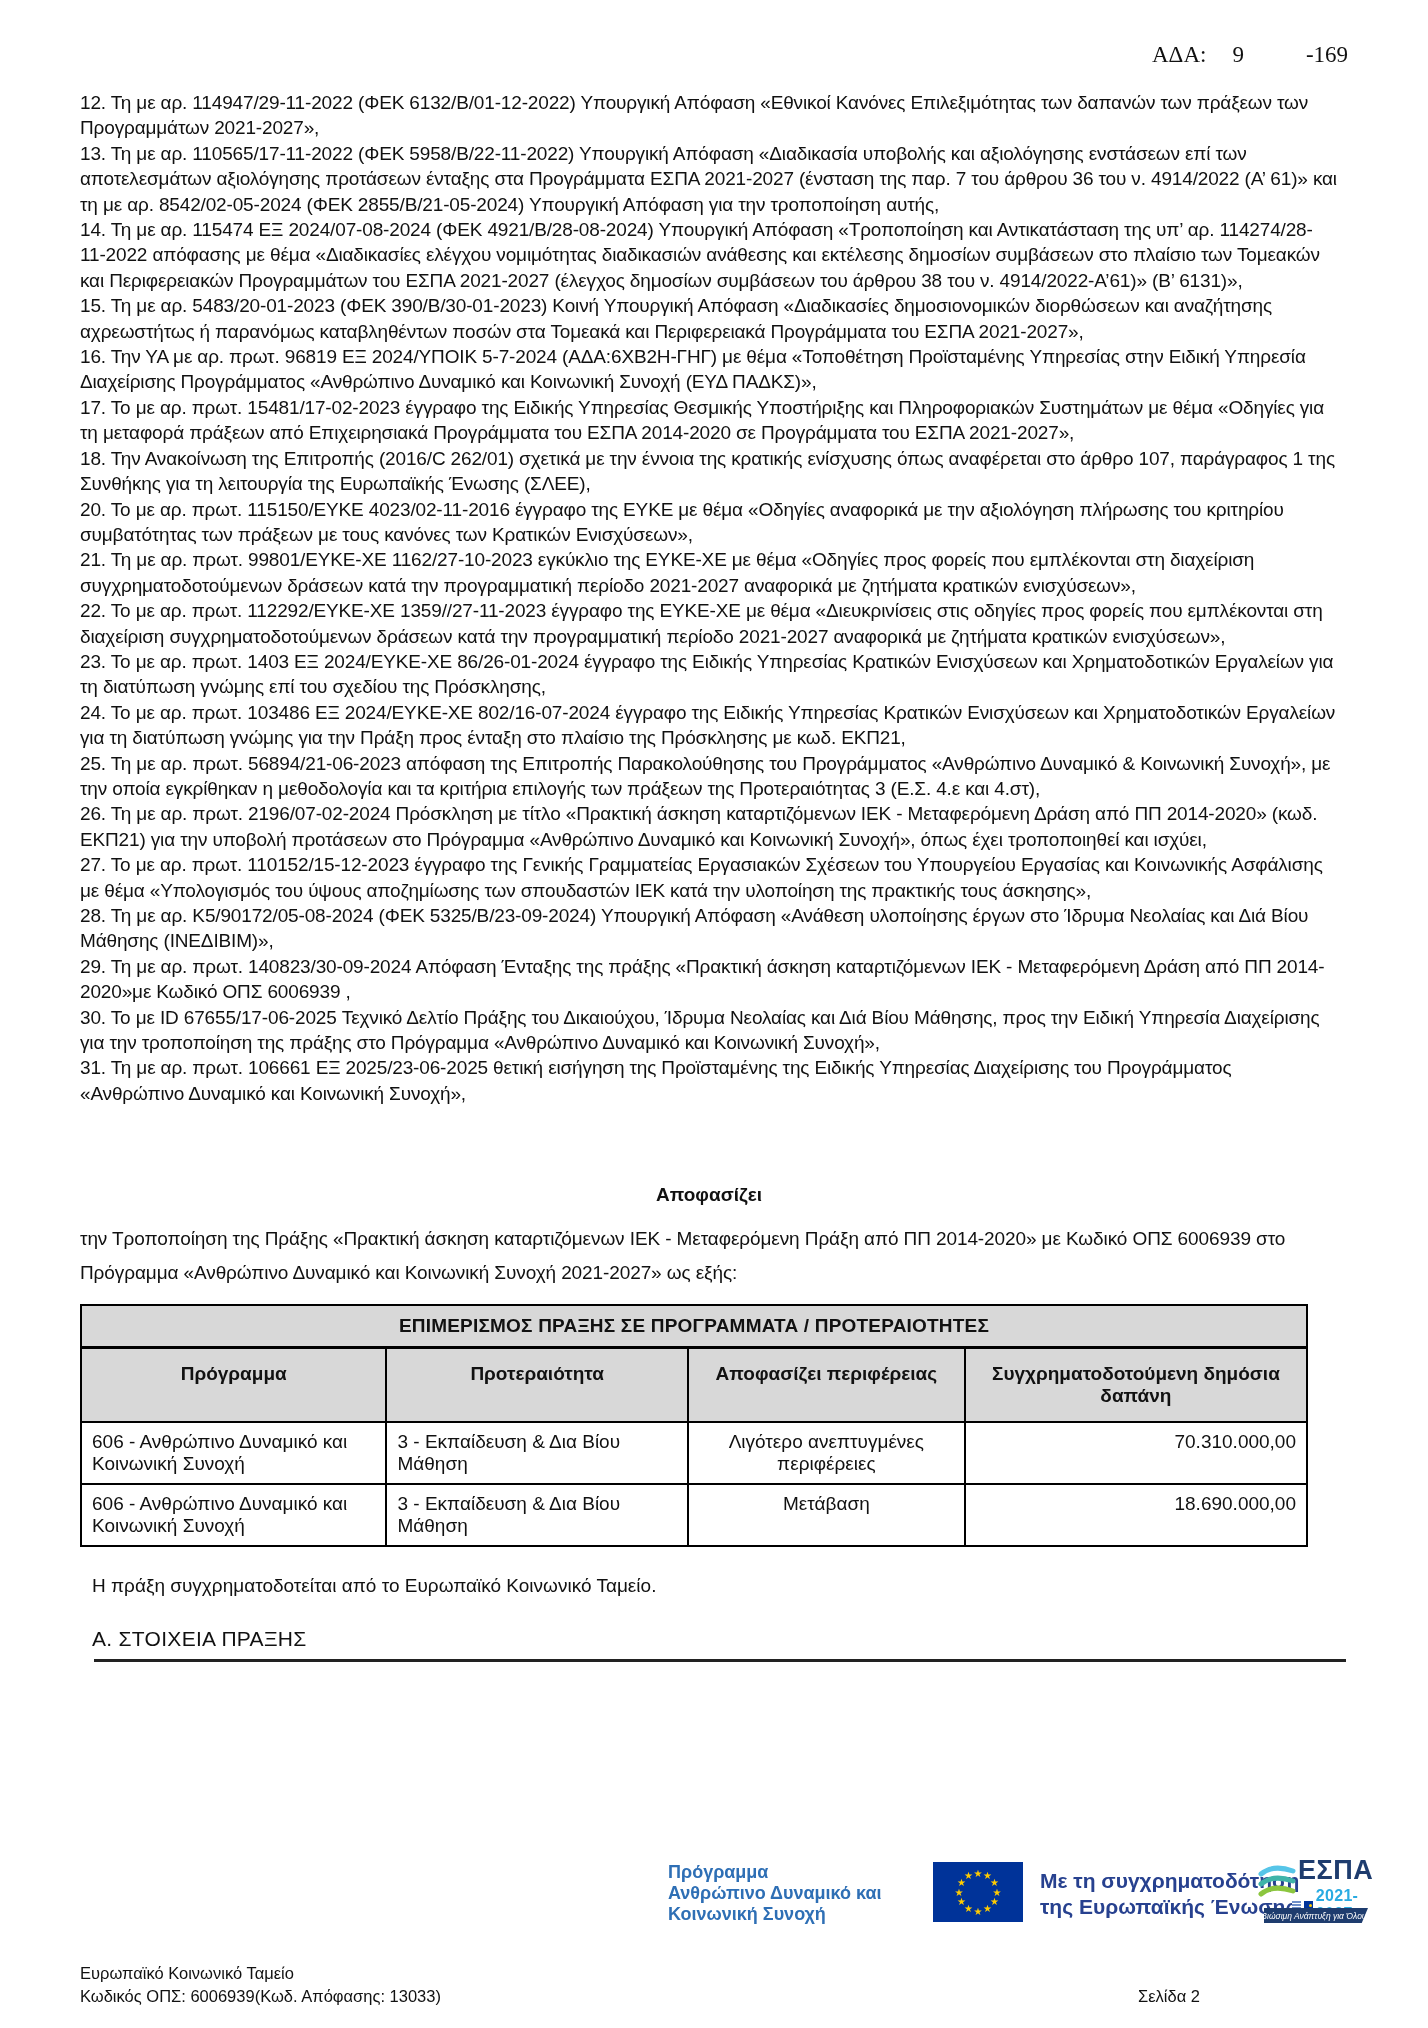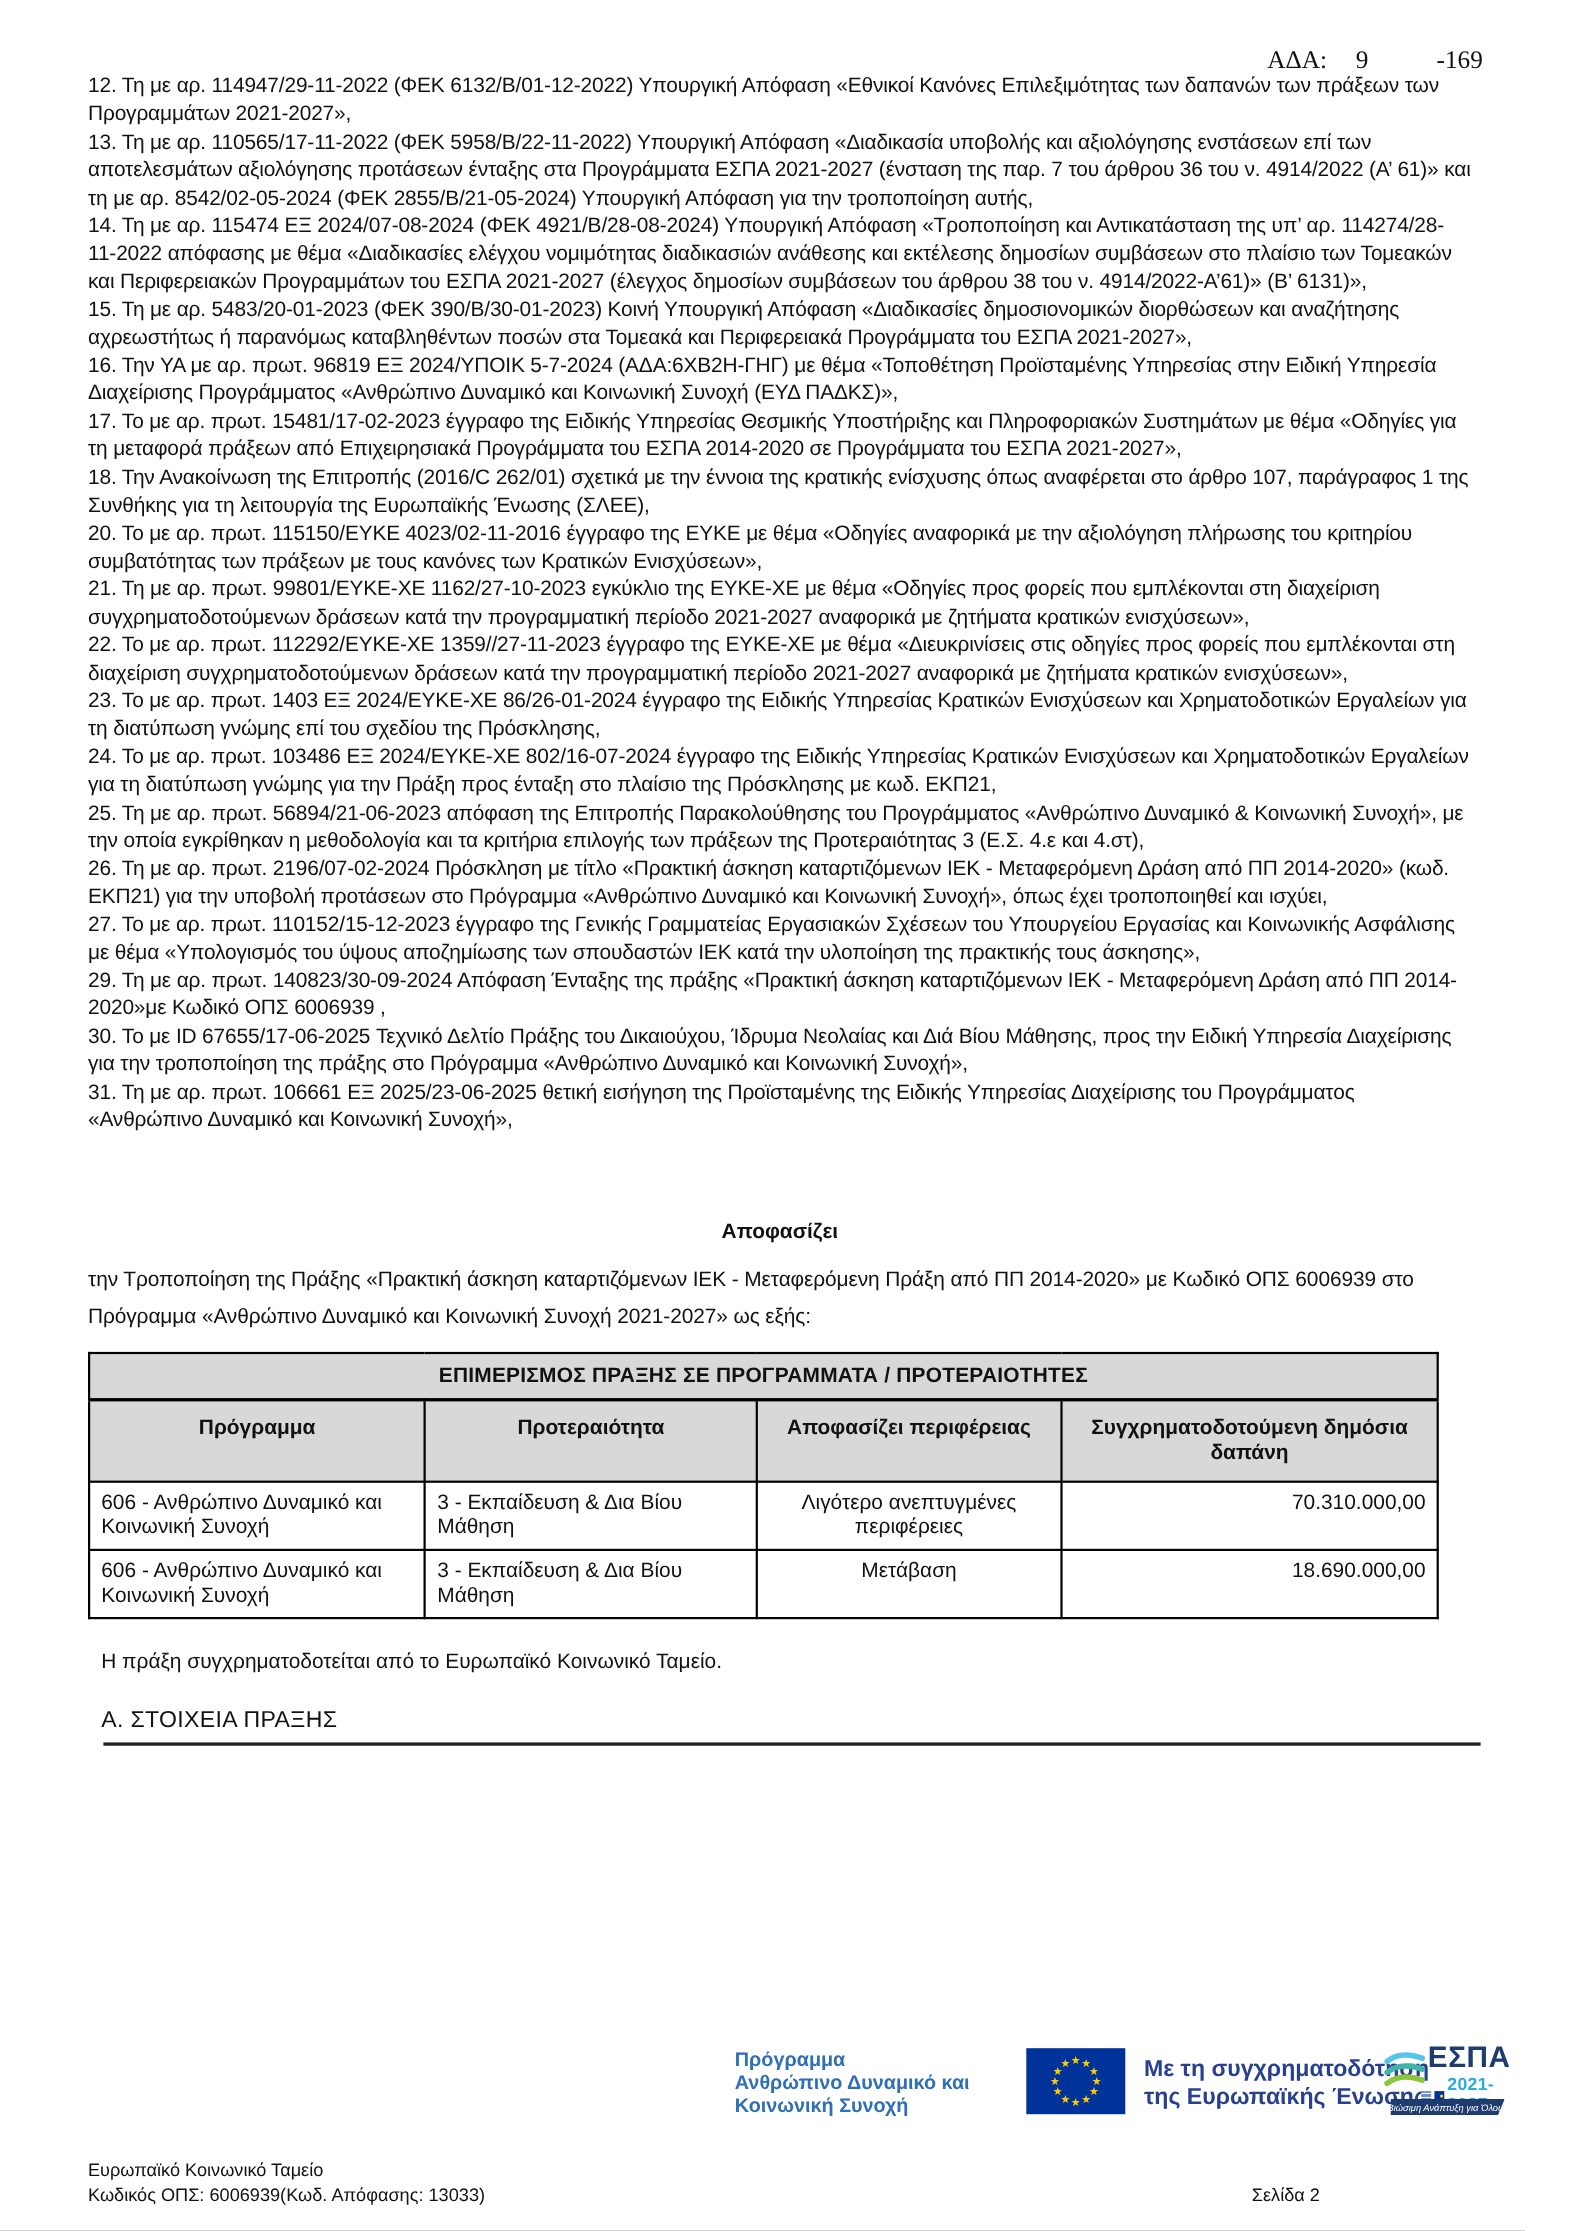--- a/index.html
+++ b/index.html
@@ -25,21 +25,21 @@
     overflow:hidden;
   }
   .ada-line{
     position:absolute;top:42px;left:1152px;
     font-family:"Liberation Serif","DejaVu Serif",serif;
     font-size:23px;white-space:nowrap;
   }
   .ada-line .p1{margin-left:26px;}
   .ada-line .p2{margin-left:62px;}
   .content{
-    padding:66px 0 0 80px;
+    padding:90px 0 0 80px;
     width:1258px;
   }
   .preamble p{
     margin:0;
     font-size:19px;
     line-height:25.4px;
     letter-spacing:-0.15px;
     text-align:left;
   }
   .decide-heading{
@@ -159,20 +159,21 @@
       <p>17. Το με αρ. πρωτ. 15481/17-02-2023 έγγραφο της Ειδικής Υπηρεσίας Θεσμικής Υποστήριξης και Πληροφοριακών Συστημάτων με θέμα «Οδηγίες για τη μεταφορά πράξεων από Επιχειρησιακά Προγράμματα του ΕΣΠΑ 2014-2020 σε Προγράμματα του ΕΣΠΑ 2021-2027»,</p>
       <p>18. Την Ανακοίνωση της Επιτροπής (2016/C 262/01) σχετικά με την έννοια της κρατικής ενίσχυσης όπως αναφέρεται στο άρθρο 107, παράγραφος 1 της Συνθήκης για τη λειτουργία της Ευρωπαϊκής Ένωσης (ΣΛΕΕ),</p>
       <p>20. Το με αρ. πρωτ. 115150/ΕΥΚΕ 4023/02-11-2016 έγγραφο της ΕΥΚΕ με θέμα «Οδηγίες αναφορικά με την αξιολόγηση πλήρωσης του κριτηρίου συμβατότητας των πράξεων με τους κανόνες των Κρατικών Ενισχύσεων»,</p>
       <p>21. Τη με αρ. πρωτ. 99801/ΕΥΚΕ-ΧΕ 1162/27-10-2023 εγκύκλιο της ΕΥΚΕ-ΧΕ με θέμα «Οδηγίες προς φορείς που εμπλέκονται στη διαχείριση συγχρηματοδοτούμενων δράσεων κατά την προγραμματική περίοδο 2021-2027 αναφορικά με ζητήματα κρατικών ενισχύσεων»,</p>
       <p>22. Το με αρ. πρωτ. 112292/ΕΥΚΕ-ΧΕ 1359//27-11-2023 έγγραφο της ΕΥΚΕ-ΧΕ με θέμα «Διευκρινίσεις στις οδηγίες προς φορείς που εμπλέκονται στη διαχείριση συγχρηματοδοτούμενων δράσεων κατά την προγραμματική περίοδο 2021-2027 αναφορικά με ζητήματα κρατικών ενισχύσεων»,</p>
       <p>23. Το με αρ. πρωτ. 1403 ΕΞ 2024/ΕΥΚΕ-ΧΕ 86/26-01-2024 έγγραφο της Ειδικής Υπηρεσίας Κρατικών Ενισχύσεων και Χρηματοδοτικών Εργαλείων για τη διατύπωση γνώμης επί του σχεδίου της Πρόσκλησης,</p>
       <p>24. Το με αρ. πρωτ. 103486 ΕΞ 2024/ΕΥΚΕ-ΧΕ 802/16-07-2024 έγγραφο της Ειδικής Υπηρεσίας Κρατικών Ενισχύσεων και Χρηματοδοτικών Εργαλείων για τη διατύπωση γνώμης για την Πράξη προς ένταξη στο πλαίσιο της Πρόσκλησης με κωδ. ΕΚΠ21,</p>
       <p>25. Τη με αρ. πρωτ. 56894/21-06-2023 απόφαση της Επιτροπής Παρακολούθησης του Προγράμματος «Ανθρώπινο Δυναμικό &amp; Κοινωνική Συνοχή», με την οποία εγκρίθηκαν η μεθοδολογία και τα κριτήρια επιλογής των πράξεων της Προτεραιότητας 3 (Ε.Σ. 4.ε και 4.στ),</p>
       <p>26. Τη με αρ. πρωτ. 2196/07-02-2024 Πρόσκληση με τίτλο «Πρακτική άσκηση καταρτιζόμενων ΙΕΚ - Μεταφερόμενη Δράση από ΠΠ 2014-2020» (κωδ. ΕΚΠ21) για την υποβολή προτάσεων στο Πρόγραμμα «Ανθρώπινο Δυναμικό και Κοινωνική Συνοχή», όπως έχει τροποποιηθεί και ισχύει,</p>
       <p>27. Το με αρ. πρωτ. 110152/15-12-2023 έγγραφο της Γενικής Γραμματείας Εργασιακών Σχέσεων του Υπουργείου Εργασίας και Κοινωνικής Ασφάλισης με θέμα «Υπολογισμός του ύψους αποζημίωσης των σπουδαστών ΙΕΚ κατά την υλοποίηση της πρακτικής τους άσκησης»,</p>
+      <p>28. Τη με αρ. Κ5/90172/05-08-2024 (ΦΕΚ 5325/Β/23-09-2024) Υπουργική Απόφαση «Ανάθεση υλοποίησης έργων στο Ίδρυμα Νεολαίας και Διά Βίου Μάθησης (ΙΝΕΔΙΒΙΜ)»,</p>
       <p>29.  Τη με αρ. πρωτ. 140823/30-09-2024 Απόφαση Ένταξης της πράξης «Πρακτική άσκηση καταρτιζόμενων ΙΕΚ - Μεταφερόμενη Δράση από ΠΠ 2014-2020»με Κωδικό ΟΠΣ 6006939 ,</p>
       <p>30. Το με ID 67655/17-06-2025 Τεχνικό Δελτίο Πράξης του Δικαιούχου, Ίδρυμα Νεολαίας και Διά Βίου Μάθησης, προς την Ειδική Υπηρεσία Διαχείρισης για την τροποποίηση της πράξης στο Πρόγραμμα «Ανθρώπινο Δυναμικό και Κοινωνική Συνοχή»,</p>
       <p>31. Τη με αρ. πρωτ. 106661 ΕΞ 2025/23-06-2025 θετική εισήγηση της Προϊσταμένης της Ειδικής Υπηρεσίας Διαχείρισης του Προγράμματος «Ανθρώπινο Δυναμικό και Κοινωνική Συνοχή»,</p>
     </div>
 
     <div class="decide-heading">Αποφασίζει</div>
 
     <div class="decide-body">την Τροποποίηση της Πράξης «Πρακτική άσκηση καταρτιζόμενων ΙΕΚ - Μεταφερόμενη Πράξη από ΠΠ 2014-2020» με Κωδικό ΟΠΣ 6006939 στο Πρόγραμμα «Ανθρώπινο Δυναμικό και Κοινωνική Συνοχή 2021-2027» ως εξής:</div>
 
     <table class="alloc">

